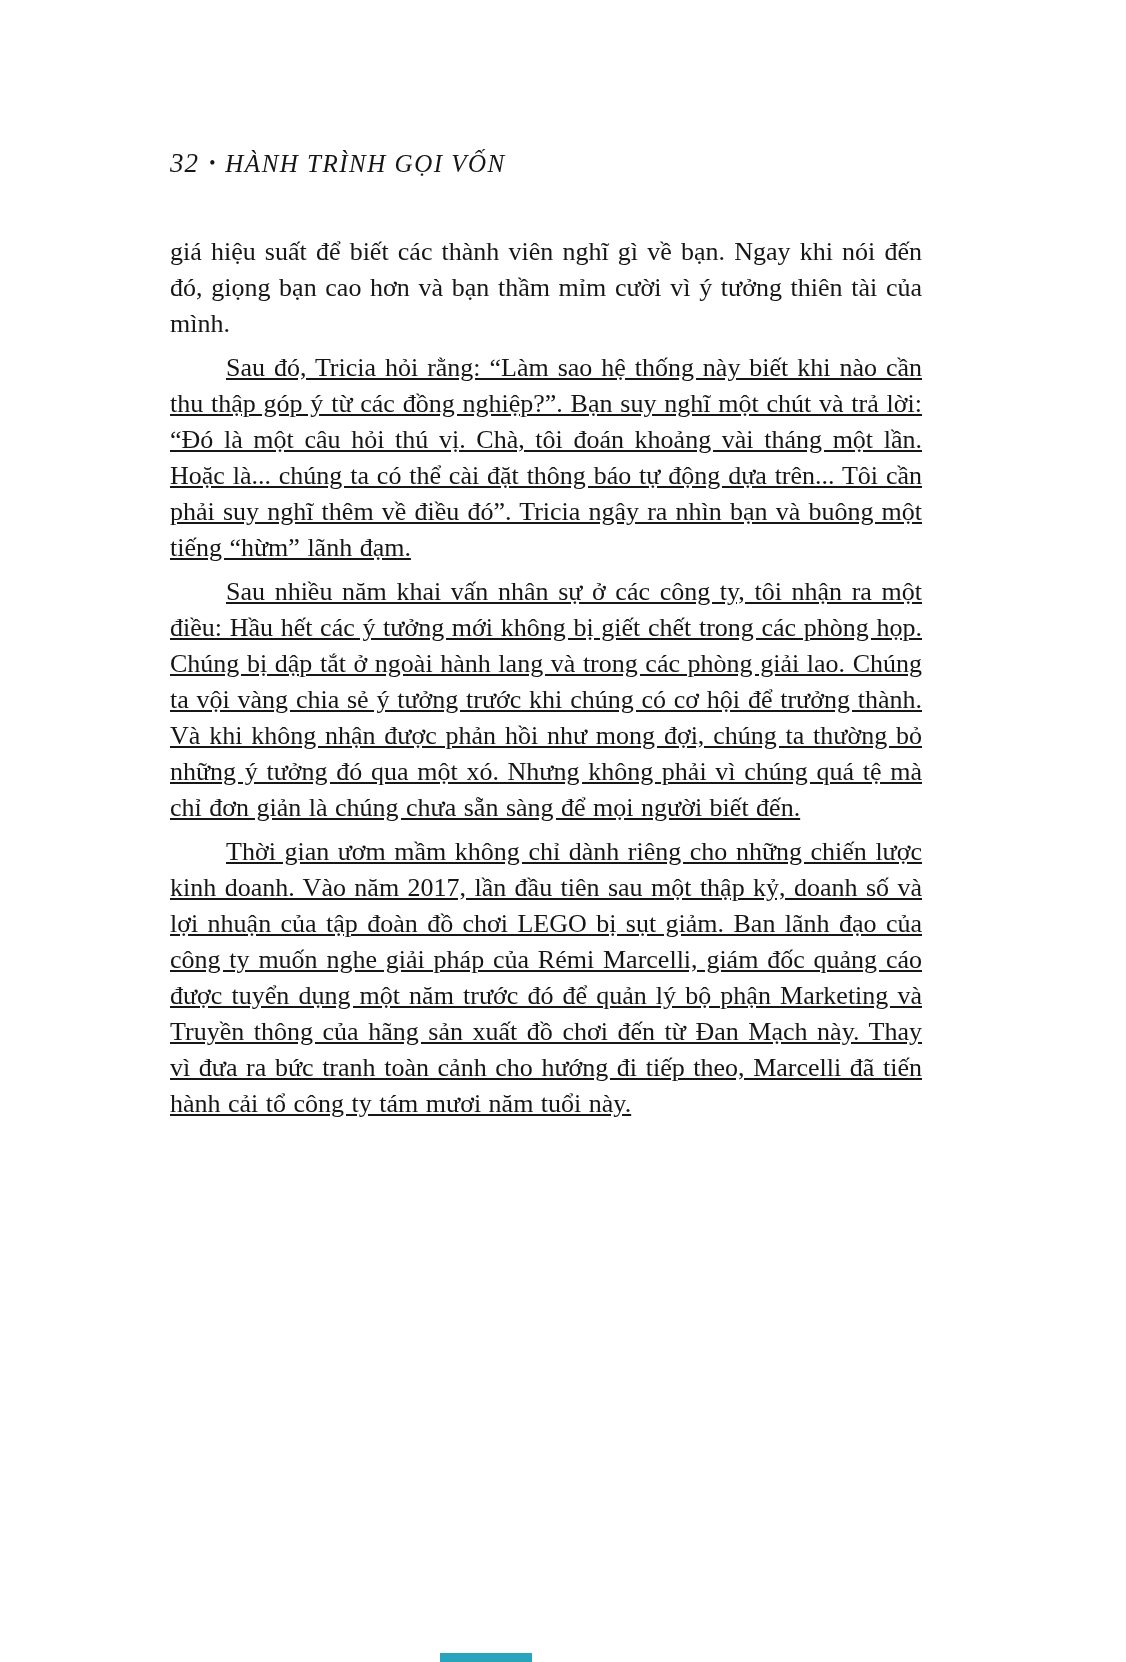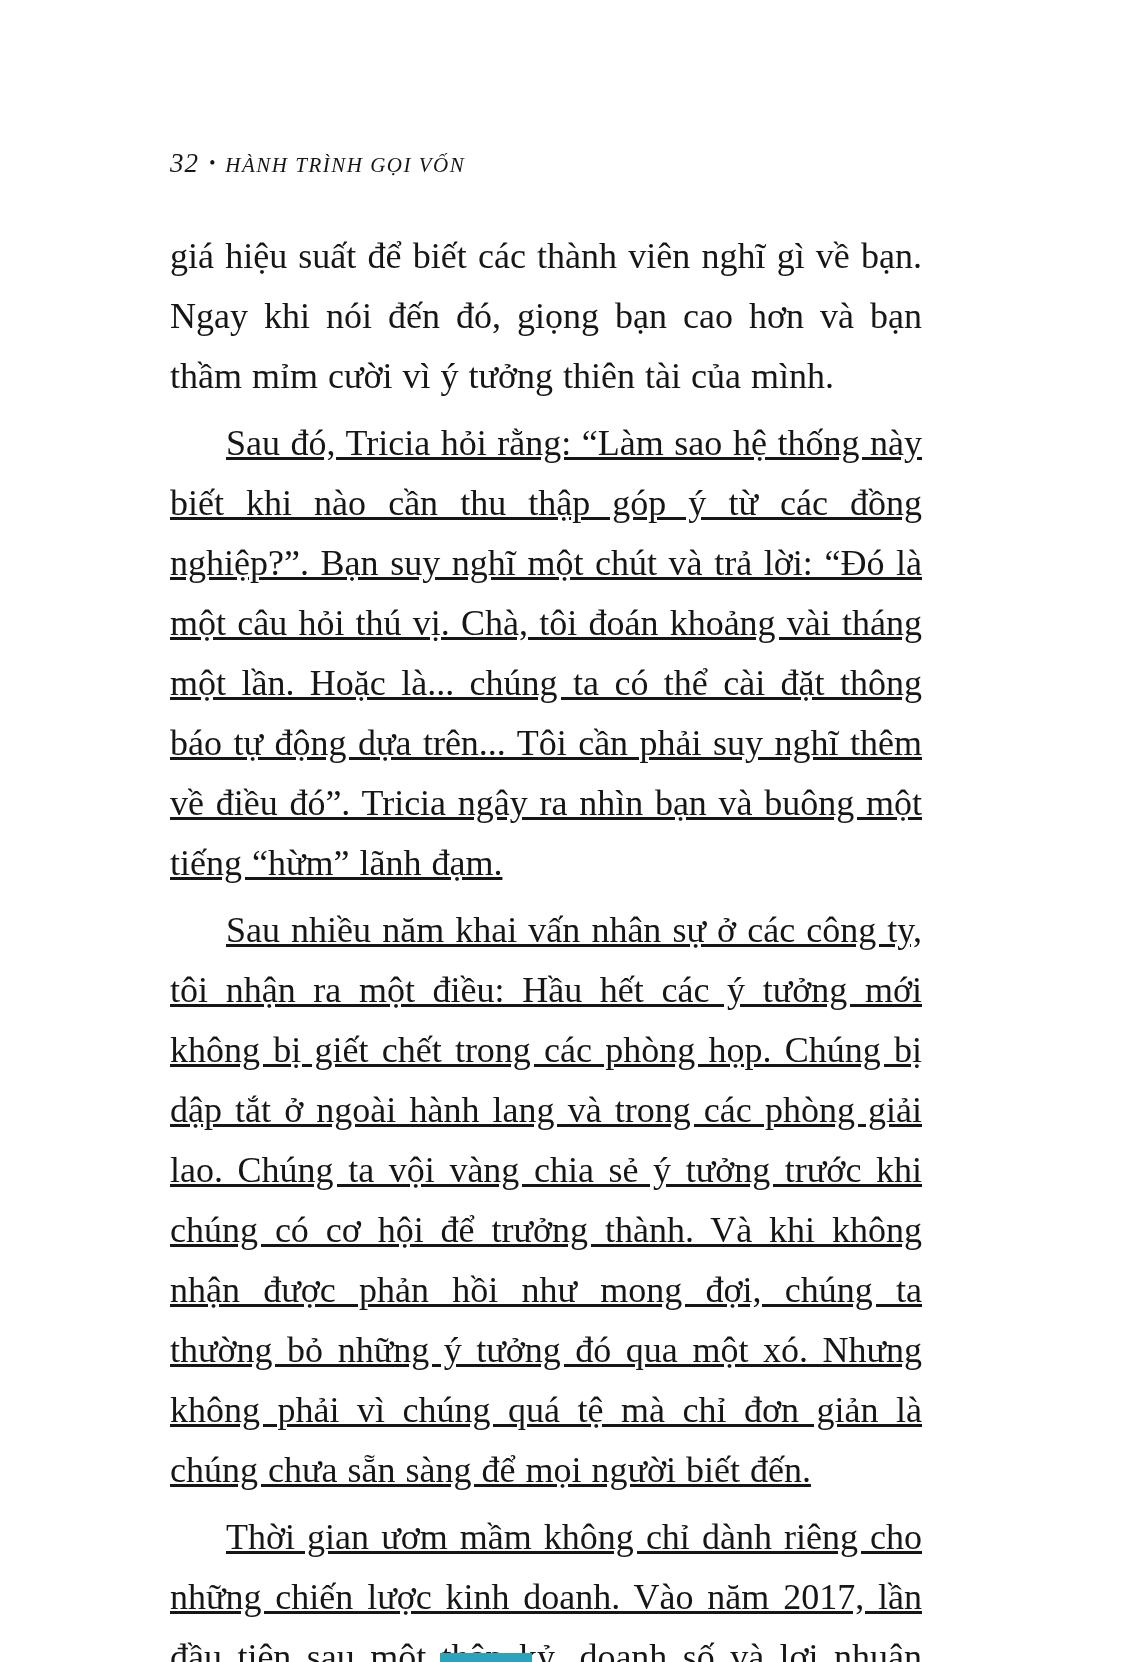--- a/index.html
+++ b/index.html
@@ -38,34 +38,34 @@
     font-size: 27px;
     letter-spacing: 1px;
   }
   .running-header .separator {
     font-size: 18px;
     position: relative;
     top: -3px;
     color: #161616;
   }
   .running-header .running-title {
-    font-size: 21px;
+    font-size: 25px;
     letter-spacing: 1.5px;
     text-transform: uppercase;
   }
   .text-block {
     position: absolute;
     top: 226px;
     left: 170px;
     width: 752px;
   }
   .text-block p {
-    margin: 0 0 7px 0;
-    font-size: 36px;
-    line-height: 60px;
+    margin: 8px 0 7px 0;
+    font-size: 26px;
+    line-height: 36px;
     text-align: justify;
     word-spacing: 1px;
   }
   .text-block p.indented {
     text-indent: 56px;
     text-decoration: underline;
   }
   .footer-accent {
     position: absolute;
     left: 440px;

